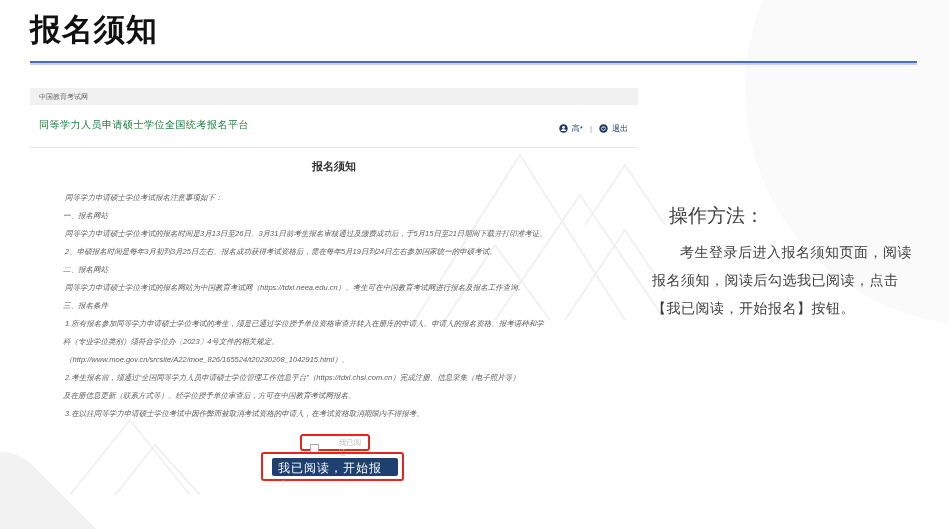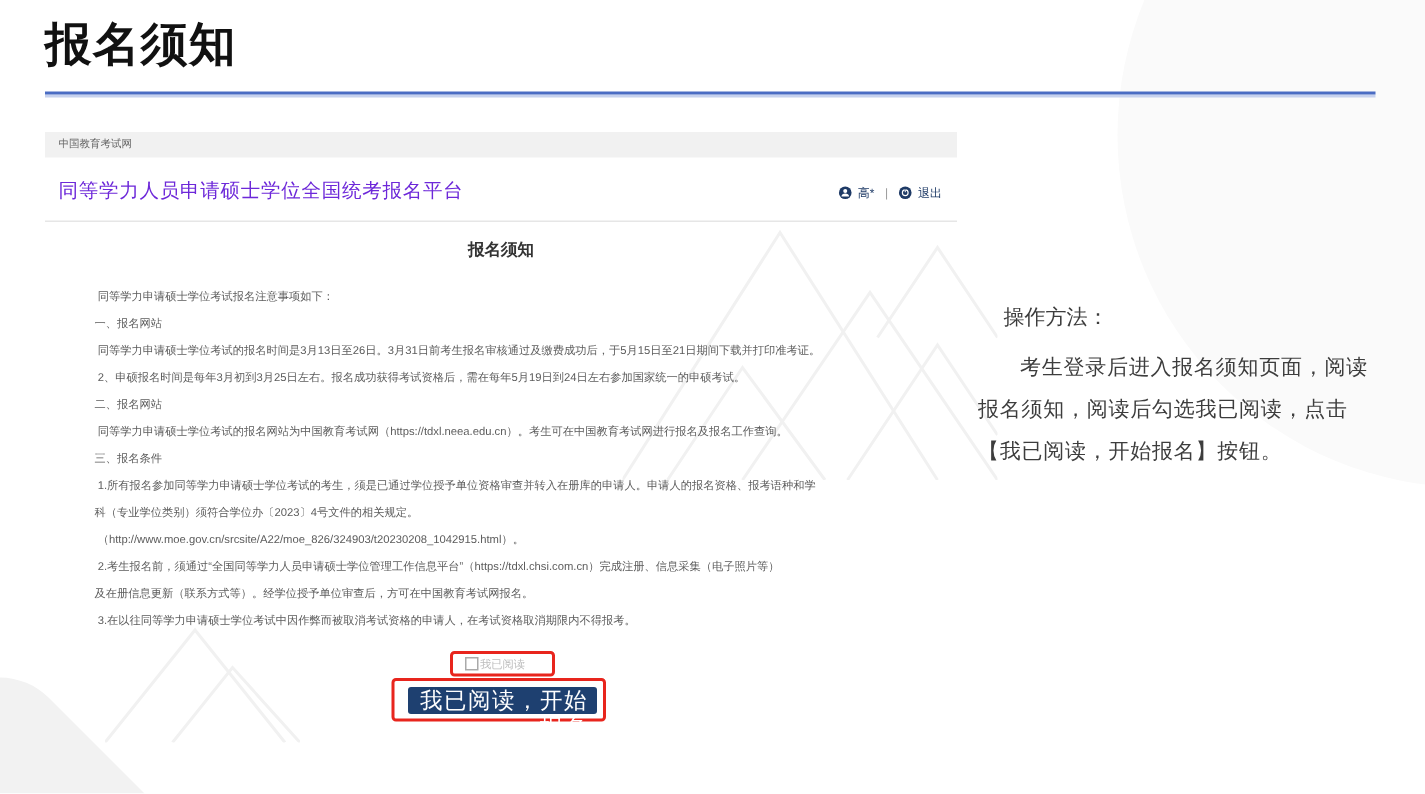--- a/index.html
+++ b/index.html
@@ -11,42 +11,42 @@
   .deco-blob-bl{position:absolute;left:-95px;top:472px;width:190px;height:190px;border-radius:46px;background:#f2f2f2;transform:rotate(45deg);z-index:0;}
   .mountains{position:absolute;z-index:0;}
 
   
   .slide-title{position:absolute;left:30px;top:9px;font-size:31px;font-weight:800;color:#111;letter-spacing:1px;z-index:2;}
   .accent-line{position:absolute;left:30px;top:61px;width:887px;height:2px;background:#4a6cc3;box-shadow:0 2px 0 #c6d1ee;z-index:2;}
 
   
   .site-topbar{position:absolute;left:30px;top:88px;width:608px;height:17px;background:#f1f1f1;color:#666;font-size:7px;line-height:17px;padding-left:9px;box-sizing:border-box;z-index:2;}
   .site-header{position:absolute;left:30px;top:105px;width:608px;height:42px;z-index:2;}
-  .platform-title{position:absolute;left:9px;top:13px;font-size:13px;font-weight:500;color:#6d28d9;letter-spacing:0.5px;}
+  .platform-title{position:absolute;left:9px;top:13px;font-size:10px;font-weight:500;color:#15803d;letter-spacing:0.5px;}
   .user-area{position:absolute;right:10px;top:18px;font-size:8px;color:#1e3a66;display:flex;align-items:center;gap:4px;}
   .user-area .sep{color:#999;margin:0 3px;}
   .mini-icon{width:9px;height:9px;display:inline-block;vertical-align:middle;}
   .site-divider{position:absolute;left:30px;top:147px;width:608px;height:1px;background:#e6e6e6;z-index:2;}
 
   .notice-title{position:absolute;left:30px;top:159px;width:608px;text-align:center;font-size:11px;font-weight:700;color:#333;z-index:2;}
 
   .notice-lines{position:absolute;left:63px;top:189px;width:575px;z-index:2;}
-  .nline{height:18px;line-height:18px;font-size:7.5px;color:#5c5c5c;white-space:pre;}
+  .nline{height:18px;line-height:18px;font-size:7.5px;color:#5c5c5c;white-space:pre;font-style:italic;}
 
   
   .chk-annot{position:absolute;left:300px;top:434px;width:70px;height:17px;border:2px solid #e8251d;border-radius:3px;box-sizing:border-box;z-index:3;}
-  .chk-row{position:absolute;left:8px;top:2px;display:flex;align-items:flex-start;gap:1px;}
+  .chk-row{position:absolute;left:8px;top:2px;display:flex;align-items:center;gap:20px;}
   .chk-box{width:7px;height:7px;border:1px solid #aaa;background:#fff;display:inline-block;}
   .chk-label{font-size:7.5px;color:#bdbdbd;}
   .btn-annot{position:absolute;left:261px;top:452px;width:143px;height:29px;border:2px solid #e8251d;border-radius:3px;box-sizing:border-box;z-index:3;}
-  .start-btn{position:absolute;left:272px;top:458px;width:126px;height:18px;background:#1e4070;color:#fff;font-size:15px;line-height:18px;text-align:right;border:none;border-radius:2px;letter-spacing:1px;z-index:4;cursor:pointer;}
+  .start-btn{position:absolute;left:272px;top:458px;width:126px;height:18px;background:#1e4070;color:#fff;font-size:12px;line-height:18px;text-align:left;border:none;border-radius:2px;letter-spacing:1px;z-index:4;cursor:pointer;}
 
   
   .instructions{position:absolute;left:652px;top:203px;width:264px;z-index:2;color:#3d3d3d;}
-  .instr-heading{font-size:14px;padding-left:17px;margin-bottom:9px;}
+  .instr-heading{font-size:19px;padding-left:17px;margin-bottom:9px;}
   .instr-body{font-size:14px;line-height:28px;text-indent:2em;letter-spacing:0.5px;}
 </style>
 </head>
 <body>
 
 <div class="stage">
 
   <div class="deco-circle-tr"></div>
   <div class="deco-blob-bl"></div>
 
@@ -93,21 +93,21 @@
   <div class="notice-lines">
     <div class="nline"> 同等学力申请硕士学位考试报名注意事项如下：</div>
     <div class="nline">一、报名网站</div>
     <div class="nline"> 同等学力申请硕士学位考试的报名时间是3月13日至26日。3月31日前考生报名审核通过及缴费成功后，于5月15日至21日期间下载并打印准考证。</div>
     <div class="nline"> 2、申硕报名时间是每年3月初到3月25日左右。报名成功获得考试资格后，需在每年5月19日到24日左右参加国家统一的申硕考试。</div>
     <div class="nline">二、报名网站</div>
     <div class="nline"> 同等学力申请硕士学位考试的报名网站为中国教育考试网（https://tdxl.neea.edu.cn）。考生可在中国教育考试网进行报名及报名工作查询。</div>
     <div class="nline">三、报名条件</div>
     <div class="nline"> 1.所有报名参加同等学力申请硕士学位考试的考生，须是已通过学位授予单位资格审查并转入在册库的申请人。申请人的报名资格、报考语种和学</div>
     <div class="nline">科（专业学位类别）须符合学位办〔2023〕4号文件的相关规定。</div>
-    <div class="nline"> （http://www.moe.gov.cn/srcsite/A22/moe_826/324903/t20230208_1042915.html）。</div>
+    <div class="nline"> （http://www.moe.gov.cn/srcsite/A22/moe_826/165524/t20230208_1042915.html）。</div>
     <div class="nline"> 2.考生报名前，须通过“全国同等学力人员申请硕士学位管理工作信息平台”（https://tdxl.chsi.com.cn）完成注册、信息采集（电子照片等）</div>
     <div class="nline">及在册信息更新（联系方式等）。经学位授予单位审查后，方可在中国教育考试网报名。</div>
     <div class="nline"> 3.在以往同等学力申请硕士学位考试中因作弊而被取消考试资格的申请人，在考试资格取消期限内不得报考。</div>
   </div>
 
   <div class="chk-annot">
     <div class="chk-row">
       <span class="chk-box"></span>
       <span class="chk-label">我已阅读</span>
     </div>

